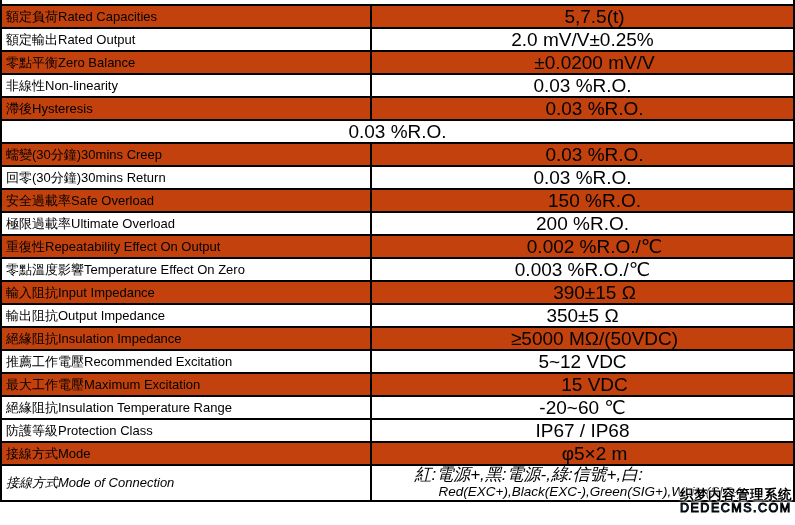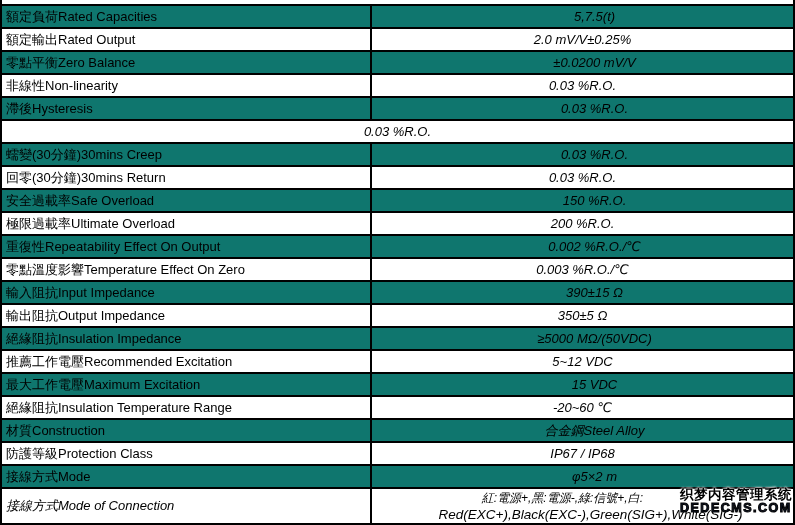--- a/index.html
+++ b/index.html
@@ -32,62 +32,61 @@
     border-left: 2px solid #000;
     border-right: 2px solid #000;
   }
   .row {
     box-sizing: border-box;
     display: flex;
     height: 23px;
     border-bottom: 2px solid #000;
     background: #ffffff;
   }
-  .row.shaded { background: #0f766e; gap: 24px; }
+  .row.shaded { background: #c2410c; gap: 24px; }
   .cell-label {
     box-sizing: border-box;
     width: 370px;
     border-right: 2px solid #000;
     padding-left: 4px;
     font-size: 13px;
     line-height: 21px;
     white-space: nowrap;
     overflow: hidden;
     color: #000;
   }
   .cell-value {
     flex: 1;
-    font-size: 13px;
+    font-size: 19px;
     line-height: 21px;
     text-align: center;
     white-space: nowrap;
     overflow: hidden;
     color: #000;
-    font-style: italic;
   }
   .row-connection {
     box-sizing: border-box;
     display: flex;
     height: 36px;
     border-bottom: 2px solid #000;
     background: #ffffff;
     font-style: italic;
   }
   .row-connection .cell-label {
     display: flex;
     align-items: center;
     line-height: 16px;
   }
   .conn-value {
     flex: 1;
     overflow: hidden;
     padding-top: 1px;
   }
   .conn-line1 {
-    font-size: 12px;
+    font-size: 17px;
     line-height: 16px;
     text-align: right;
     padding-right: 150px; 
     white-space: nowrap;
     color: #000;
   }
   .conn-line2 {
     font-size: 13.5px;
     line-height: 17px;
     text-align: center;
@@ -106,22 +105,22 @@
     font-size: 13.5px;
     font-weight: bold;
     color: #000;
     letter-spacing: 0.5px;
     line-height: 14px;
     text-shadow: 0 0 2px #fff, 0 0 2px #fff, 0 0 3px #fff;
     white-space: nowrap;
   }
   .wm-line2 {
     font-size: 12.5px;
-    font-weight: bold;
-    color: #0f172a;
+    font-weight: normal;
+    color: #3b82f6;
     -webkit-text-stroke: 1px #000;
     letter-spacing: 1.5px;
     line-height: 12px;
     white-space: nowrap;
   }
 </style>
 </head>
 <body>
 
 <div class="page">
@@ -212,24 +211,20 @@
   <div class="row shaded">
     <div class="cell-label">最大工作電壓Maximum Excitation</div>
     <div class="cell-value">15 VDC</div>
   </div>
 
   <div class="row">
     <div class="cell-label">絕緣阻抗Insulation Temperature Range</div>
     <div class="cell-value">-20~60 ℃</div>
   </div>
 
-  <div class="row shaded">
-    <div class="cell-label">材質Construction</div>
-    <div class="cell-value">合金鋼Steel Alloy</div>
-  </div>
 
   <div class="row">
     <div class="cell-label">防護等級Protection Class</div>
     <div class="cell-value">IP67 / IP68</div>
   </div>
 
   <div class="row shaded">
     <div class="cell-label">接線方式Mode</div>
     <div class="cell-value">φ5×2 m</div>
   </div>

